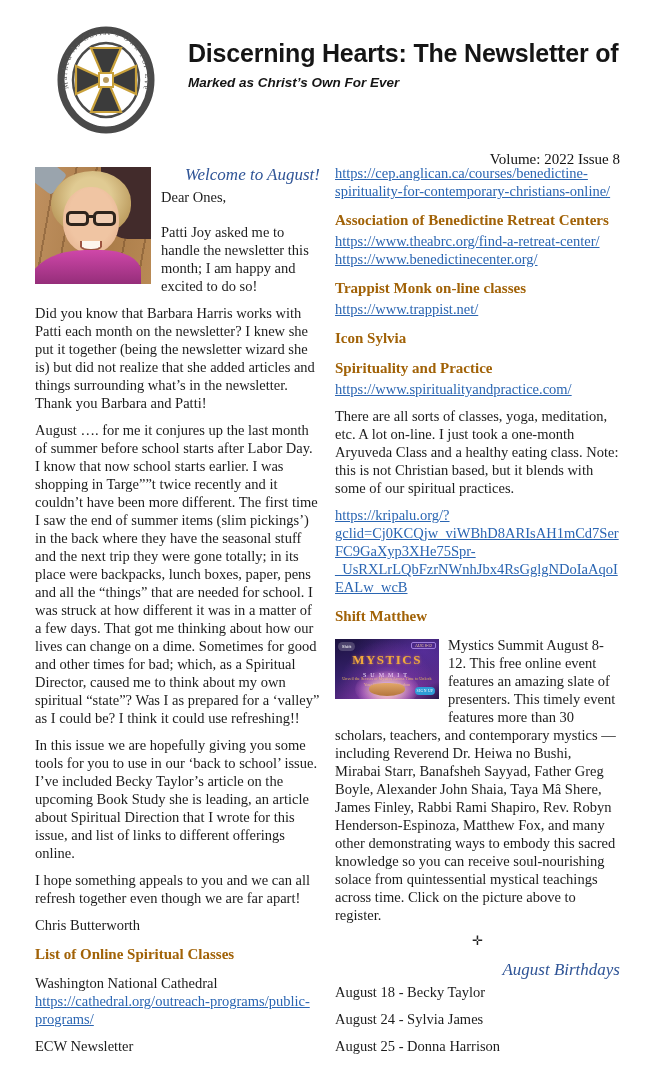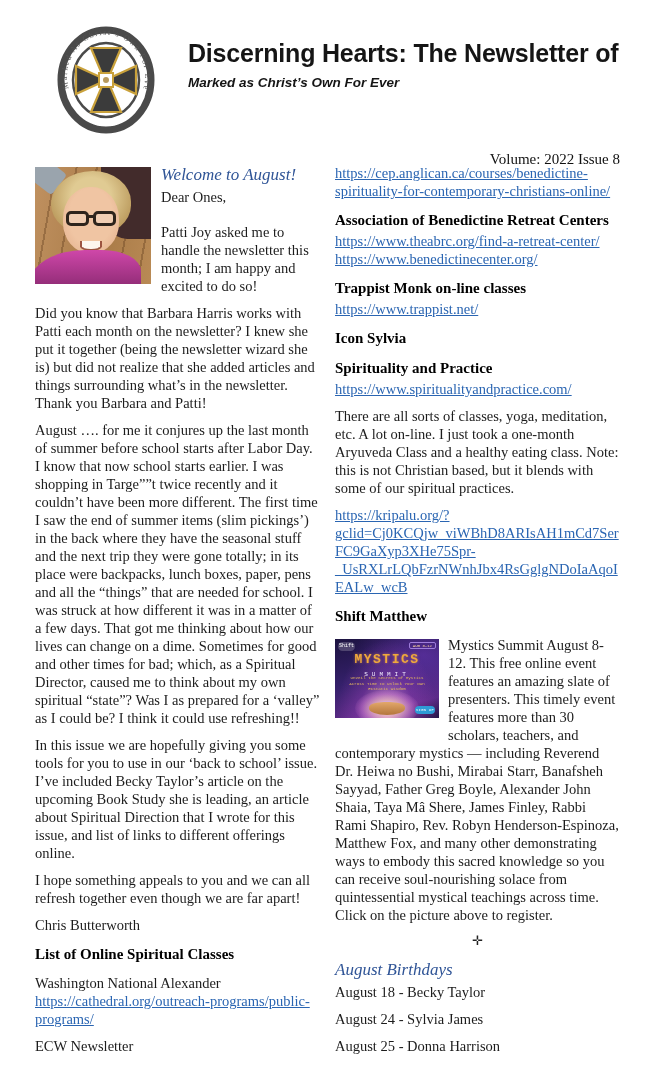--- a/index.html
+++ b/index.html
@@ -23,22 +23,22 @@
   .logo-wrap{flex:0 0 auto;width:100px;height:112px;}
   .mast-text{margin-left:32px;margin-top:16px;font-family:"Liberation Sans","DejaVu Sans",sans-serif;}
   .mast-title{font-weight:bold;font-size:25px;line-height:30px;color:#151515;letter-spacing:-0.2px;}
   .mast-tagline{font-weight:bold;font-style:italic;font-size:13.5px;margin-top:6px;color:#151515;}
   .volume-line{position:absolute;top:126px;right:30px;font-size:15px;color:#111;margin-top:24px;}
   
   .columns{display:flex;gap:15px;padding:0 30px 0 35px;margin-top:30px;}
   .col{width:285px;flex:0 0 285px;}
   .col p{margin:0 0 9px 0;}
   .col a{color:var(--link-blue);text-decoration:underline;overflow-wrap:anywhere;word-break:break-word;cursor:pointer;}
-  .script-head{font-style:italic;color:var(--heading-blue);font-size:17px;line-height:21px;font-weight:normal;margin:0 0 3px 0;}
-  .subhead{font-weight:bold;font-size:15px;line-height:19px;margin:11px 0 2px 0;color:#000000;}
+  .script-head{font-style:italic;color:var(--heading-blue);font-size:17px;line-height:21px;font-weight:normal;margin:0 0 3px 0;text-align:right;}
+  .subhead{font-weight:bold;font-size:15px;line-height:19px;margin:11px 0 2px 0;color:#a16207;}
   .linkgroup{margin:0 0 9px 0;}
   .tight p,.tight{margin:0;}
   .ornament{text-align:center;font-size:13px;color:#222;margin:2px 0 10px 0;line-height:16px;}
   .spacer-sm{height:8px;}
   
   .photo{
     position:relative;float:left;width:116px;height:117px;margin:3px 10px 2px 0;overflow:hidden;
     background:
       repeating-linear-gradient(100deg, rgba(90,55,25,.35) 0 2px, rgba(0,0,0,0) 2px 20px),
       linear-gradient(100deg,#c09160,#a97b48 60%,#b98a55);
@@ -48,26 +48,26 @@
   .photo .hair{position:absolute;left:16px;top:4px;width:80px;height:64px;background:radial-gradient(ellipse at 50% 40%,#e0cb93 35%,#bd9d60 75%,#a98a4e);border-radius:52% 48% 46% 48%;}
   .photo .face{position:absolute;left:28px;top:20px;width:56px;height:66px;background:radial-gradient(ellipse at 50% 45%,#f0c5a3 55%,#e2ad8a);border-radius:48% 48% 46% 46%;}
   .photo .lens{position:absolute;top:44px;width:23px;height:15px;border:3px solid #2e241c;border-radius:5px;background:rgba(250,250,255,.18);}
   .photo .lens.left{left:31px;}
   .photo .lens.right{left:58px;}
   .photo .bridge{position:absolute;left:52px;top:48px;width:8px;height:3px;background:#2e241c;}
   .photo .smile{position:absolute;left:45px;top:74px;width:22px;height:10px;background:#fdf6ee;border:2px solid #9c5340;border-top:none;border-radius:0 0 48% 48%;}
   .photo .shirt{position:absolute;left:-6px;bottom:-4px;width:112px;height:38px;background:linear-gradient(#cf47a9,#8e2b74);border-radius:50% 35% 0 0/90% 55% 0 0;}
   
   .mystics{
-    position:relative;float:left;width:104px;height:79px;margin:3px 9px 19px 0;overflow:hidden;cursor:pointer;
+    position:relative;float:left;width:104px;height:60px;margin:3px 9px 19px 0;overflow:hidden;cursor:pointer;
     background:
       radial-gradient(ellipse at 50% 105%,rgba(255,190,235,.75) 0%,rgba(160,70,190,.35) 40%,rgba(0,0,0,0) 70%),
       radial-gradient(ellipse at 85% 20%,rgba(120,60,200,.5),rgba(0,0,0,0) 55%),
       linear-gradient(165deg,#1c1340 0%,#35206b 45%,#5c2a86 80%,#241647 100%);
-    font-family:Liberation Mono, monospace;
+    font-family:Liberation Serif, serif;
   }
   .m-brand{position:absolute;left:3px;top:3px;width:17px;height:9px;border-radius:5px;background:rgba(255,255,255,.2);color:#fff;font-size:5px;line-height:9px;text-align:center;}
   .m-badge{position:absolute;right:3px;top:3px;padding:0 3px;height:7px;border:1px solid #9f7ddb;border-radius:2px;color:#ffd9a0;font-size:4px;line-height:6px;}
   .m-title{position:absolute;left:0;right:0;top:12px;text-align:center;font-weight:bold;font-size:13px;letter-spacing:1.5px;color:var(--mystics-gold);text-shadow:0 0 3px rgba(255,170,60,.55);}
   .m-sub{position:absolute;left:0;right:0;top:27px;text-align:center;font-size:6px;letter-spacing:4px;color:#f3ecff;}
   .m-tag{position:absolute;left:7px;right:7px;top:37px;text-align:center;font-size:4.2px;line-height:5.5px;color:#e5b95e;}
   .m-glow{position:absolute;left:50%;bottom:-8px;transform:translateX(-50%);width:64px;height:36px;border-radius:50%;background:radial-gradient(ellipse at center,rgba(255,226,180,.95) 0%,rgba(230,140,220,.35) 55%,rgba(0,0,0,0) 75%);}
   .m-hand{position:absolute;left:50%;bottom:3px;transform:translateX(-50%);width:36px;height:13px;background:linear-gradient(#e2a86a,#b4753c);border-radius:46% 46% 55% 55%;}
   .m-hand2{position:absolute;left:50%;bottom:10px;transform:translateX(-50%);width:22px;height:7px;background:#caa0f0;opacity:.55;border-radius:50%;}
   .m-btn{position:absolute;right:4px;bottom:4px;width:20px;height:8px;border-radius:4px;background:#2e9bd6;color:#fff;font-size:3.8px;line-height:8px;text-align:center;letter-spacing:.3px;}
@@ -126,21 +126,21 @@
       <p>Patti Joy asked me to handle the newsletter this month; I am happy and excited to do so!</p>
       <p>Did you know that Barbara Harris works with Patti each month on the newsletter?  I knew she put it together (being the newsletter wizard she is) but did not realize that she added articles and things surrounding what’s in the newsletter.  Thank you Barbara and Patti!</p>
       <p>August …. for me it conjures up the last month of summer before school starts after Labor Day.  I know that now school starts earlier.  I was shopping in Targe””t twice recently and it couldn’t have been more different.  The first time I saw the end of summer items (slim pickings’) in the back where they have the seasonal stuff and the next trip they were gone totally; in its place were backpacks, lunch boxes, paper, pens and all the “things” that are needed for school.  I was struck at how different it was in a matter of a few days.  That got me thinking about how our lives can change on a dime.  Sometimes for good and other times for bad; which, as a Spiritual Director, caused me to think about my own spiritual “state”? Was I as prepared for a ‘valley” as I could be?  I think it could use refreshing!!</p>
       <p>In this issue we are hopefully giving you some tools for you to use in our ‘back to school’ issue. I’ve included Becky Taylor’s article on the upcoming Book Study she is leading, an article about Spiritual Direction that I wrote for this issue, and list of links to different offerings online.</p>
       <p>I hope something appeals to you and we can all refresh together even though we are far apart!</p>
       <p>Chris Butterworth</p>
 
       <h3 class="subhead">List of Online Spiritual Classes</h3>
       <div class="spacer-sm"></div>
       <p class="linkgroup">
-        <span>Washington National Alexander</span><br>
+        <span>Washington National Cathedral</span><br>
         <a>https://cathedral.org/outreach-programs/public-programs/</a>
       </p>
       <p class="linkgroup">
         <span>ECW Newsletter</span><br>
         
       </p>
 
     </section>
 
     <section class="col">

